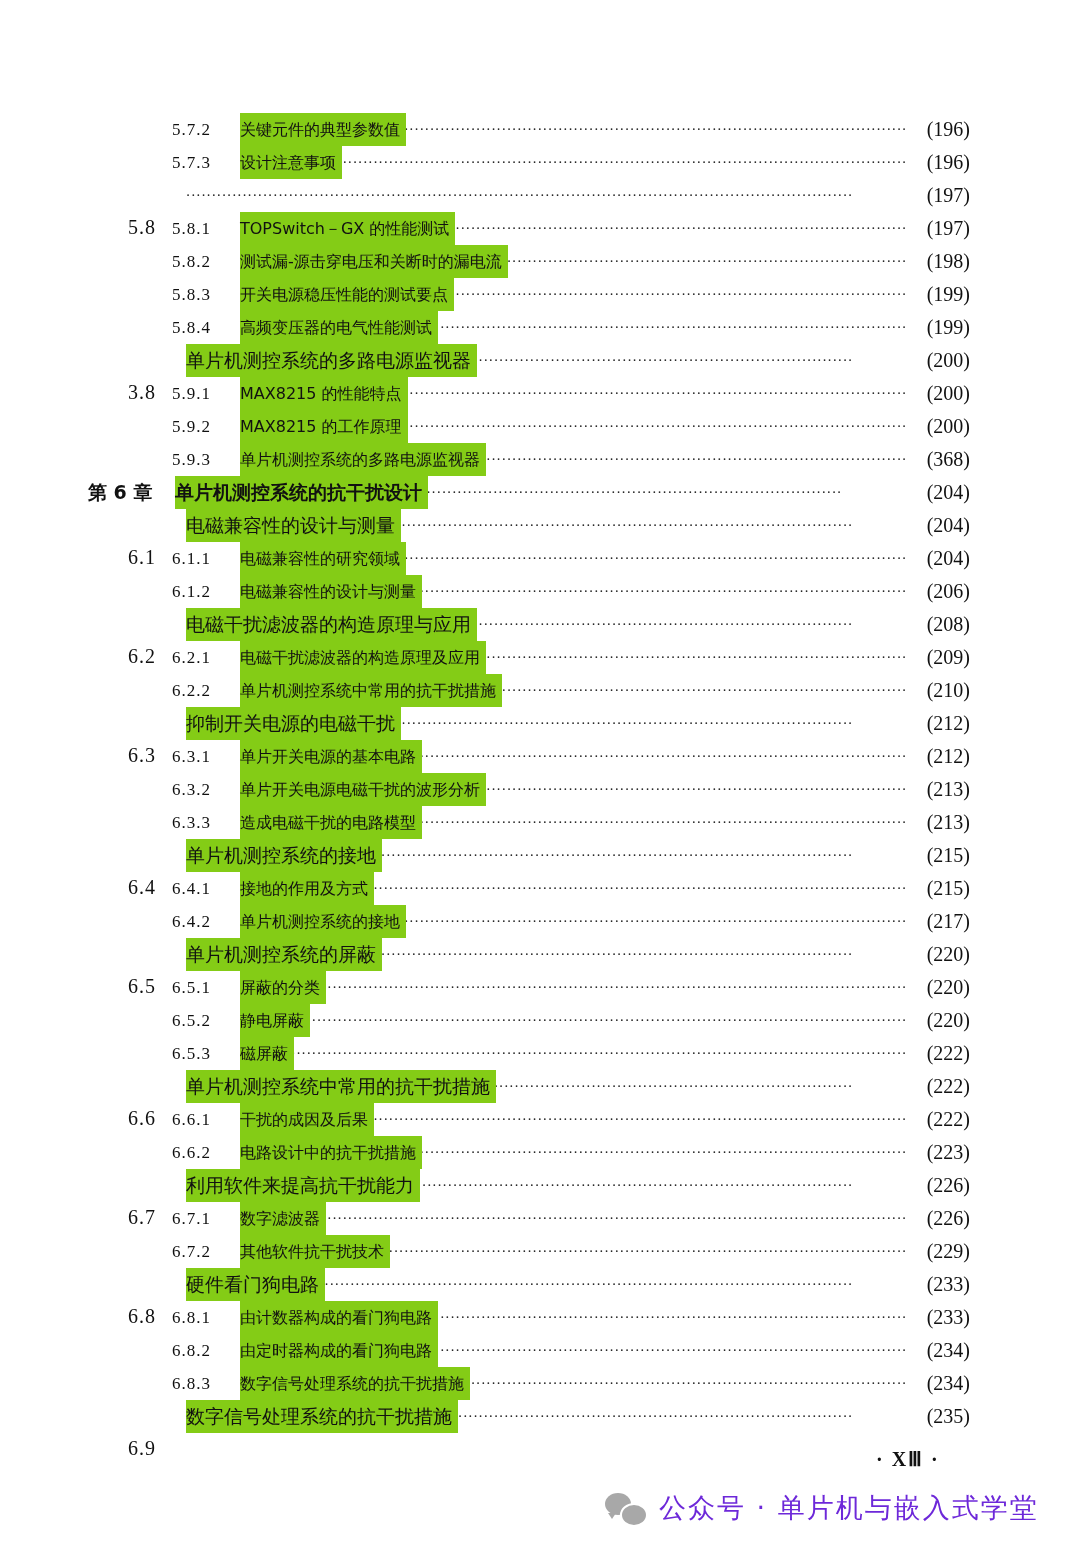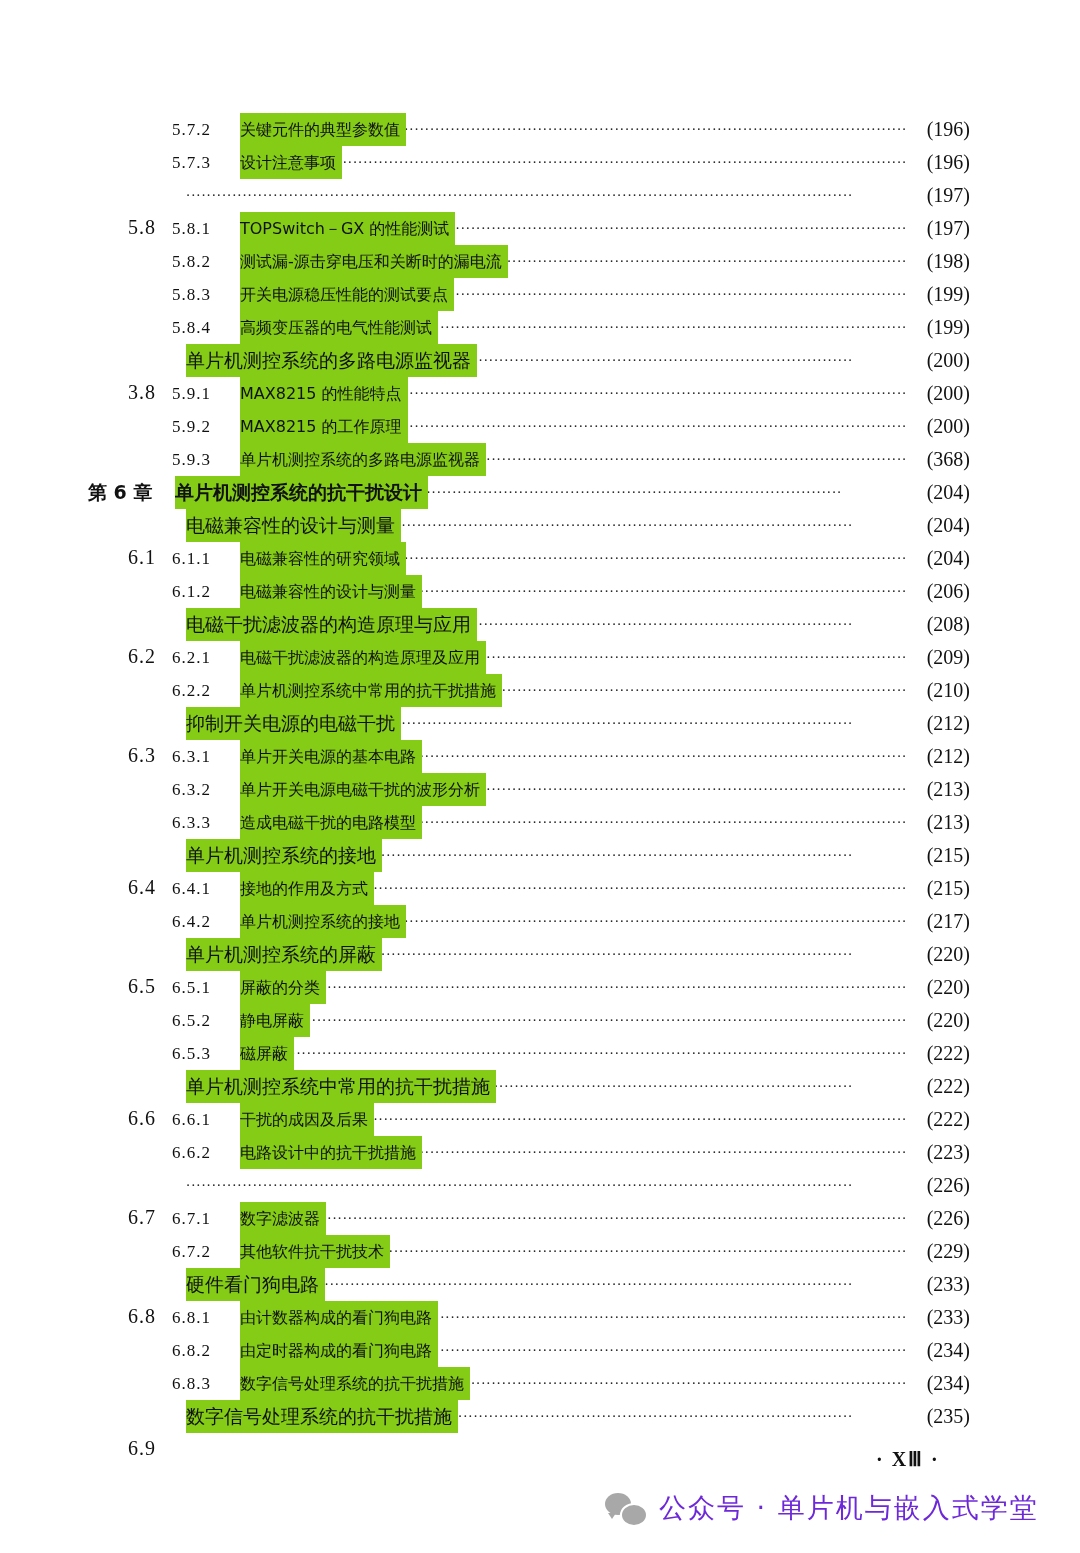--- a/index.html
+++ b/index.html
@@ -223,20 +223,21 @@
   </div>
     <div class="row lvl-sub">
     <span class="leader">··································································································································</span>
     <span class="num">6.6.2</span>
     <span class="title">电路设计中的抗干扰措施</span>
     <span class="page">(223)</span>
   </div>
     <div class="row lvl-sec">
     <span class="leader">··································································································································</span>
     <span class="num">6.7</span>
+    <span class="title">利用软件来提高抗干扰能力</span>
     <span class="page">(226)</span>
   </div>
     <div class="row lvl-sub">
     <span class="leader">··································································································································</span>
     <span class="num">6.7.1</span>
     <span class="title">数字滤波器</span>
     <span class="page">(226)</span>
   </div>
     <div class="row lvl-sub">
     <span class="leader">··································································································································</span>

